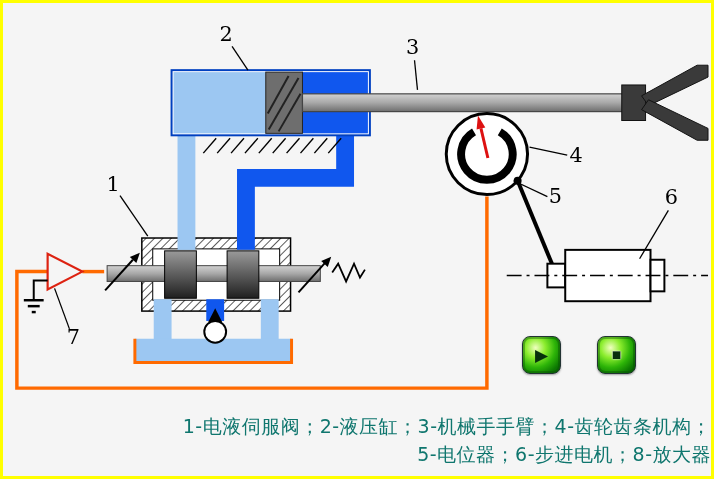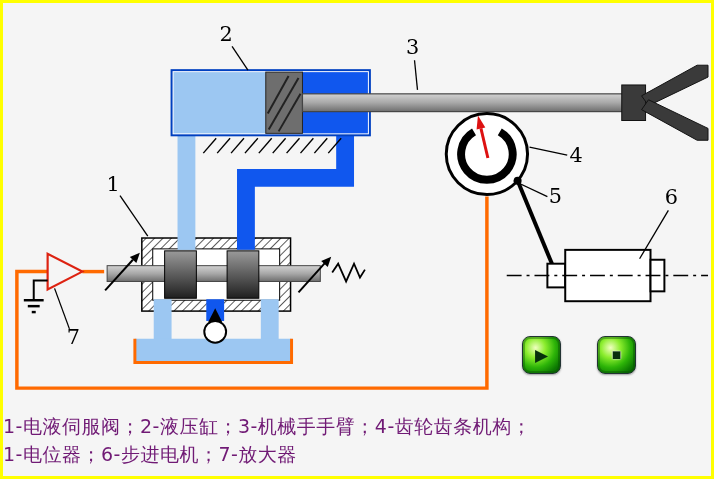--- a/index.html
+++ b/index.html
@@ -3,22 +3,22 @@
 <meta charset="utf-8">
 <style>
   html,body { margin:0; padding:0; background:#ffffff; font-family:"DejaVu Sans","Liberation Sans",sans-serif; }
   #stage {
     position:relative; width:714px; height:479px; box-sizing:border-box;
     background:#f5f5f5; border:3px solid #ffff00; overflow:hidden;
   }
   #diagram { position:absolute; left:0; top:0; width:708px; height:473px; }
   svg text.num { font-family:"DejaVu Serif","Liberation Serif",serif; font-size:21px; fill:#000; }
   .caption-line {
-    position:absolute; left:0; width:708px; text-align:left;
-    font-size:19px; color:#701a75; letter-spacing:0.5px;
+    position:absolute; left:0; width:708px; text-align:right;
+    font-size:19px; color:#0f766e; letter-spacing:0.5px;
     font-family:"DejaVu Sans","Liberation Sans",sans-serif;
   }
   .cap1 { top:411px; }
   .cap2 { top:439px; }
   .media-btn {
     position:absolute; width:39px; height:38px; border-radius:8px;
     border:1px solid #233; cursor:pointer; padding:0;
     background: radial-gradient(circle at 34% 30%, #f0ffc0 0%, #8ced2e 28%, #2db408 56%, #0d7a02 80%, #0a5f03 100%);
     box-shadow: inset 0 0 0 2px rgba(6,70,6,.35), 0 1px 2px rgba(0,0,0,.35);
     display:flex; align-items:center; justify-content:center;
@@ -164,15 +164,15 @@
   </svg>
 
   <button class="media-btn btn-play">
     <span class="media-icon icon-play">▶</span>
   </button>
   <button class="media-btn btn-stop">
     <span class="media-icon icon-stop">■</span>
   </button>
 
   <div class="caption-line cap1">1-电液伺服阀；2-液压缸；3-机械手手臂；4-齿轮齿条机构；</div>
-  <div class="caption-line cap2">1-电位器；6-步进电机；7-放大器</div>
+  <div class="caption-line cap2">5-电位器；6-步进电机；8-放大器</div>
 
 </div>
 
 </body></html>

